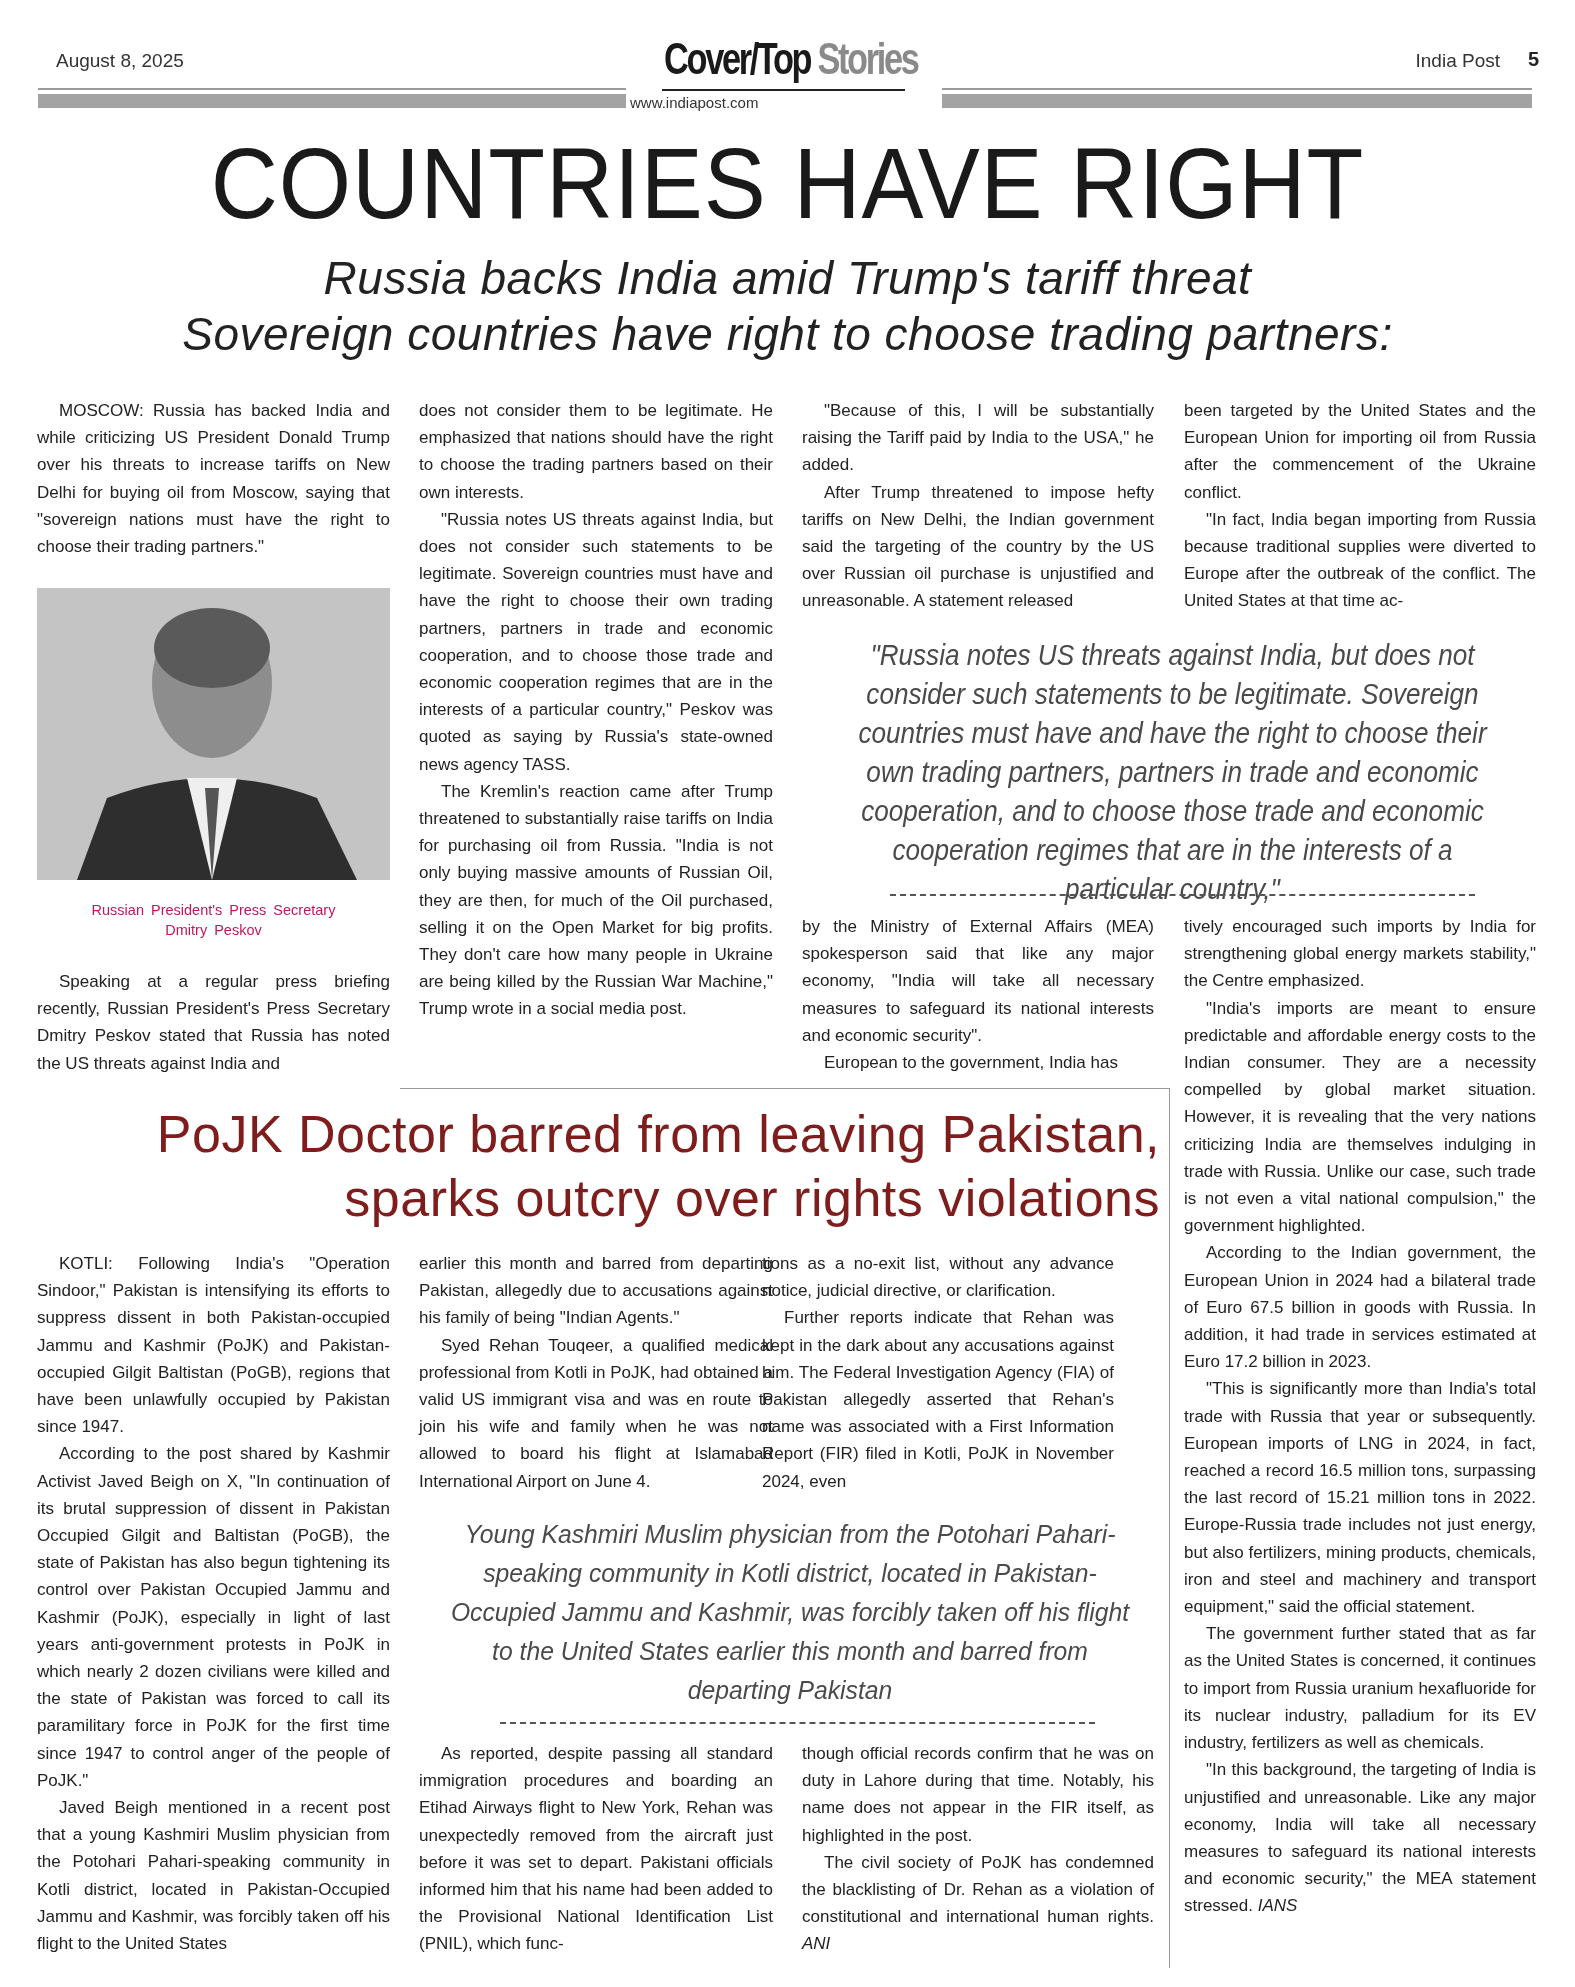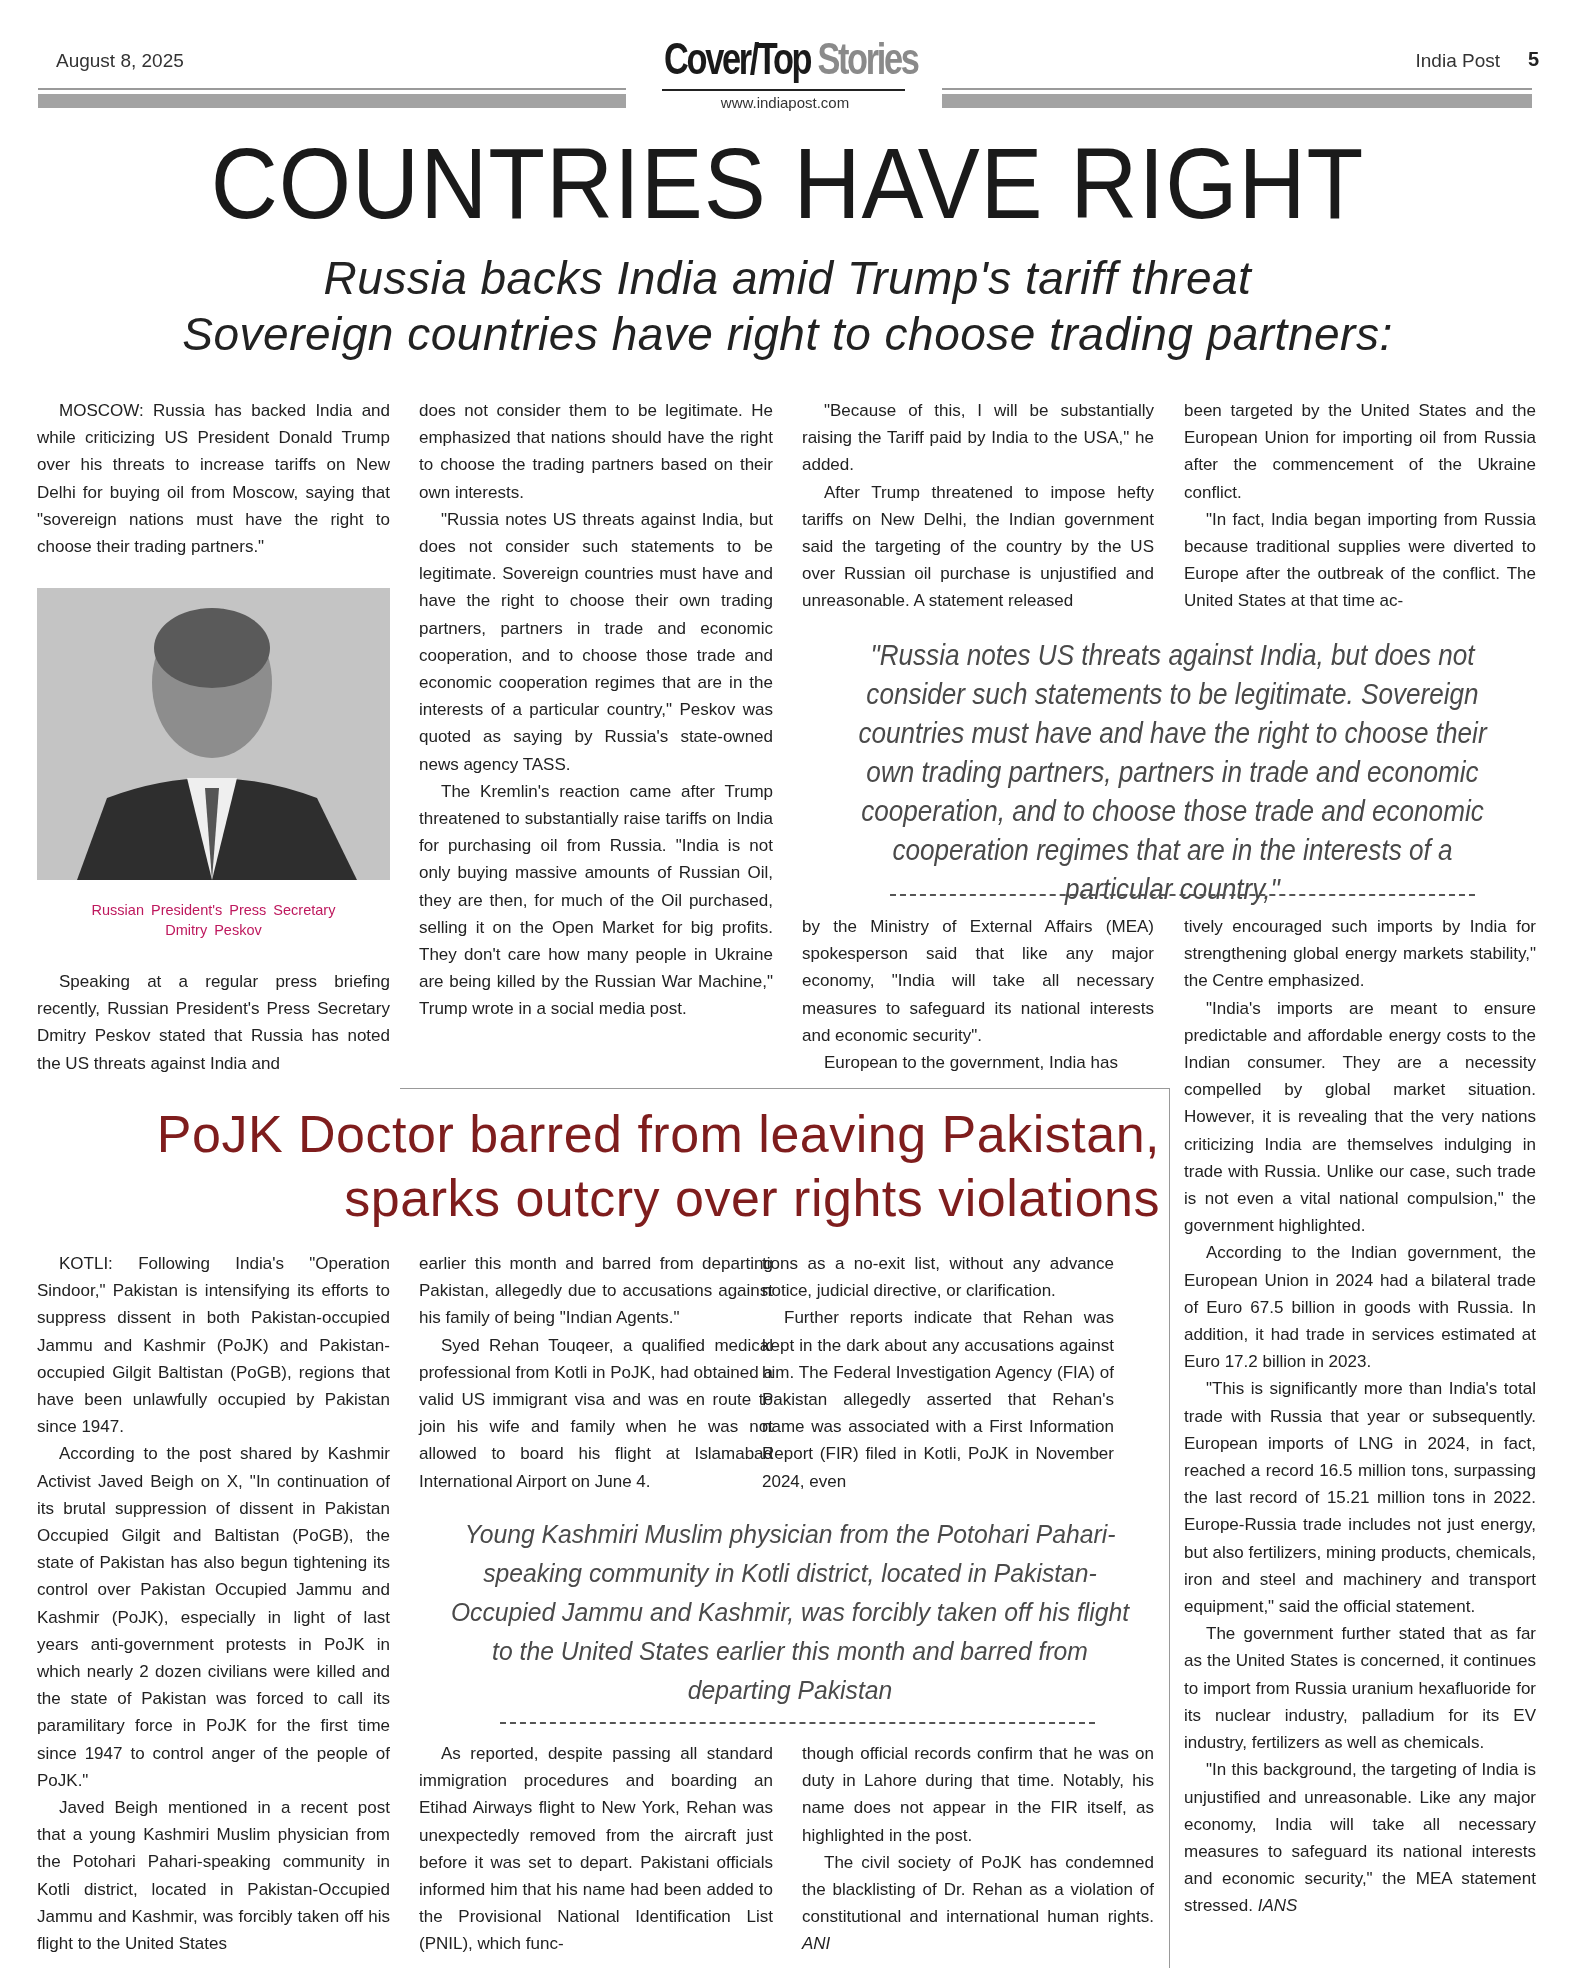--- a/index.html
+++ b/index.html
@@ -9,21 +9,21 @@
   
   .date { left:38px; top:50px; font-size:19px; color:#333;margin-left:18px; }
   .paper { right:75px; top:50px; font-size:19px; color:#333; }
   .pagenum { right:36px; top:48px; font-size:20px; font-weight:bold; color:#222; }
   .section { left:630px; top:34px; width:310px; text-align:center; font-family:"Liberation Sans", sans-serif; font-weight:bold; font-size:44px; letter-spacing:-3px; transform:scaleX(0.78); transform-origin:center; white-space:nowrap; line-height:50px; }
   .section .s1 { color:#1a1a1a; }
   .section .s2 { color:#8a8a8a; }
   .rule-thin { height:2px; background:#9a9a9a; }
   .rule-thick { height:14px; background:#a3a3a3; }
   .rule-center { left:662px; top:89px; width:243px; height:2px; background:#222; }
-  .url { left:630px; top:94px; width:310px; text-align:center; font-size:15px; color:#333; }
+  .url { left:630px; top:94px; width:310px; text-align:left; font-size:15px; color:#333; }
 
   
   .kicker { left:0; top:128px; width:1575px; text-align:center; font-size:100px; font-weight:normal; color:#1a1a1a; letter-spacing:1px; line-height:110px; transform:scaleX(0.93); }
   .subhead { left:20px; top:250px; width:1535px; text-align:center; font-style:italic; font-size:46px; line-height:56px; color:#222; letter-spacing:0.5px; }
 
   .col { position:absolute; font-size:17px; line-height:27.2px; text-align:justify; hyphens:auto; color:#222; }
   .col p { margin:0; text-indent:22px; }
   .col p.noind { text-indent:0; }
   .credit { font-style:italic; }
 

